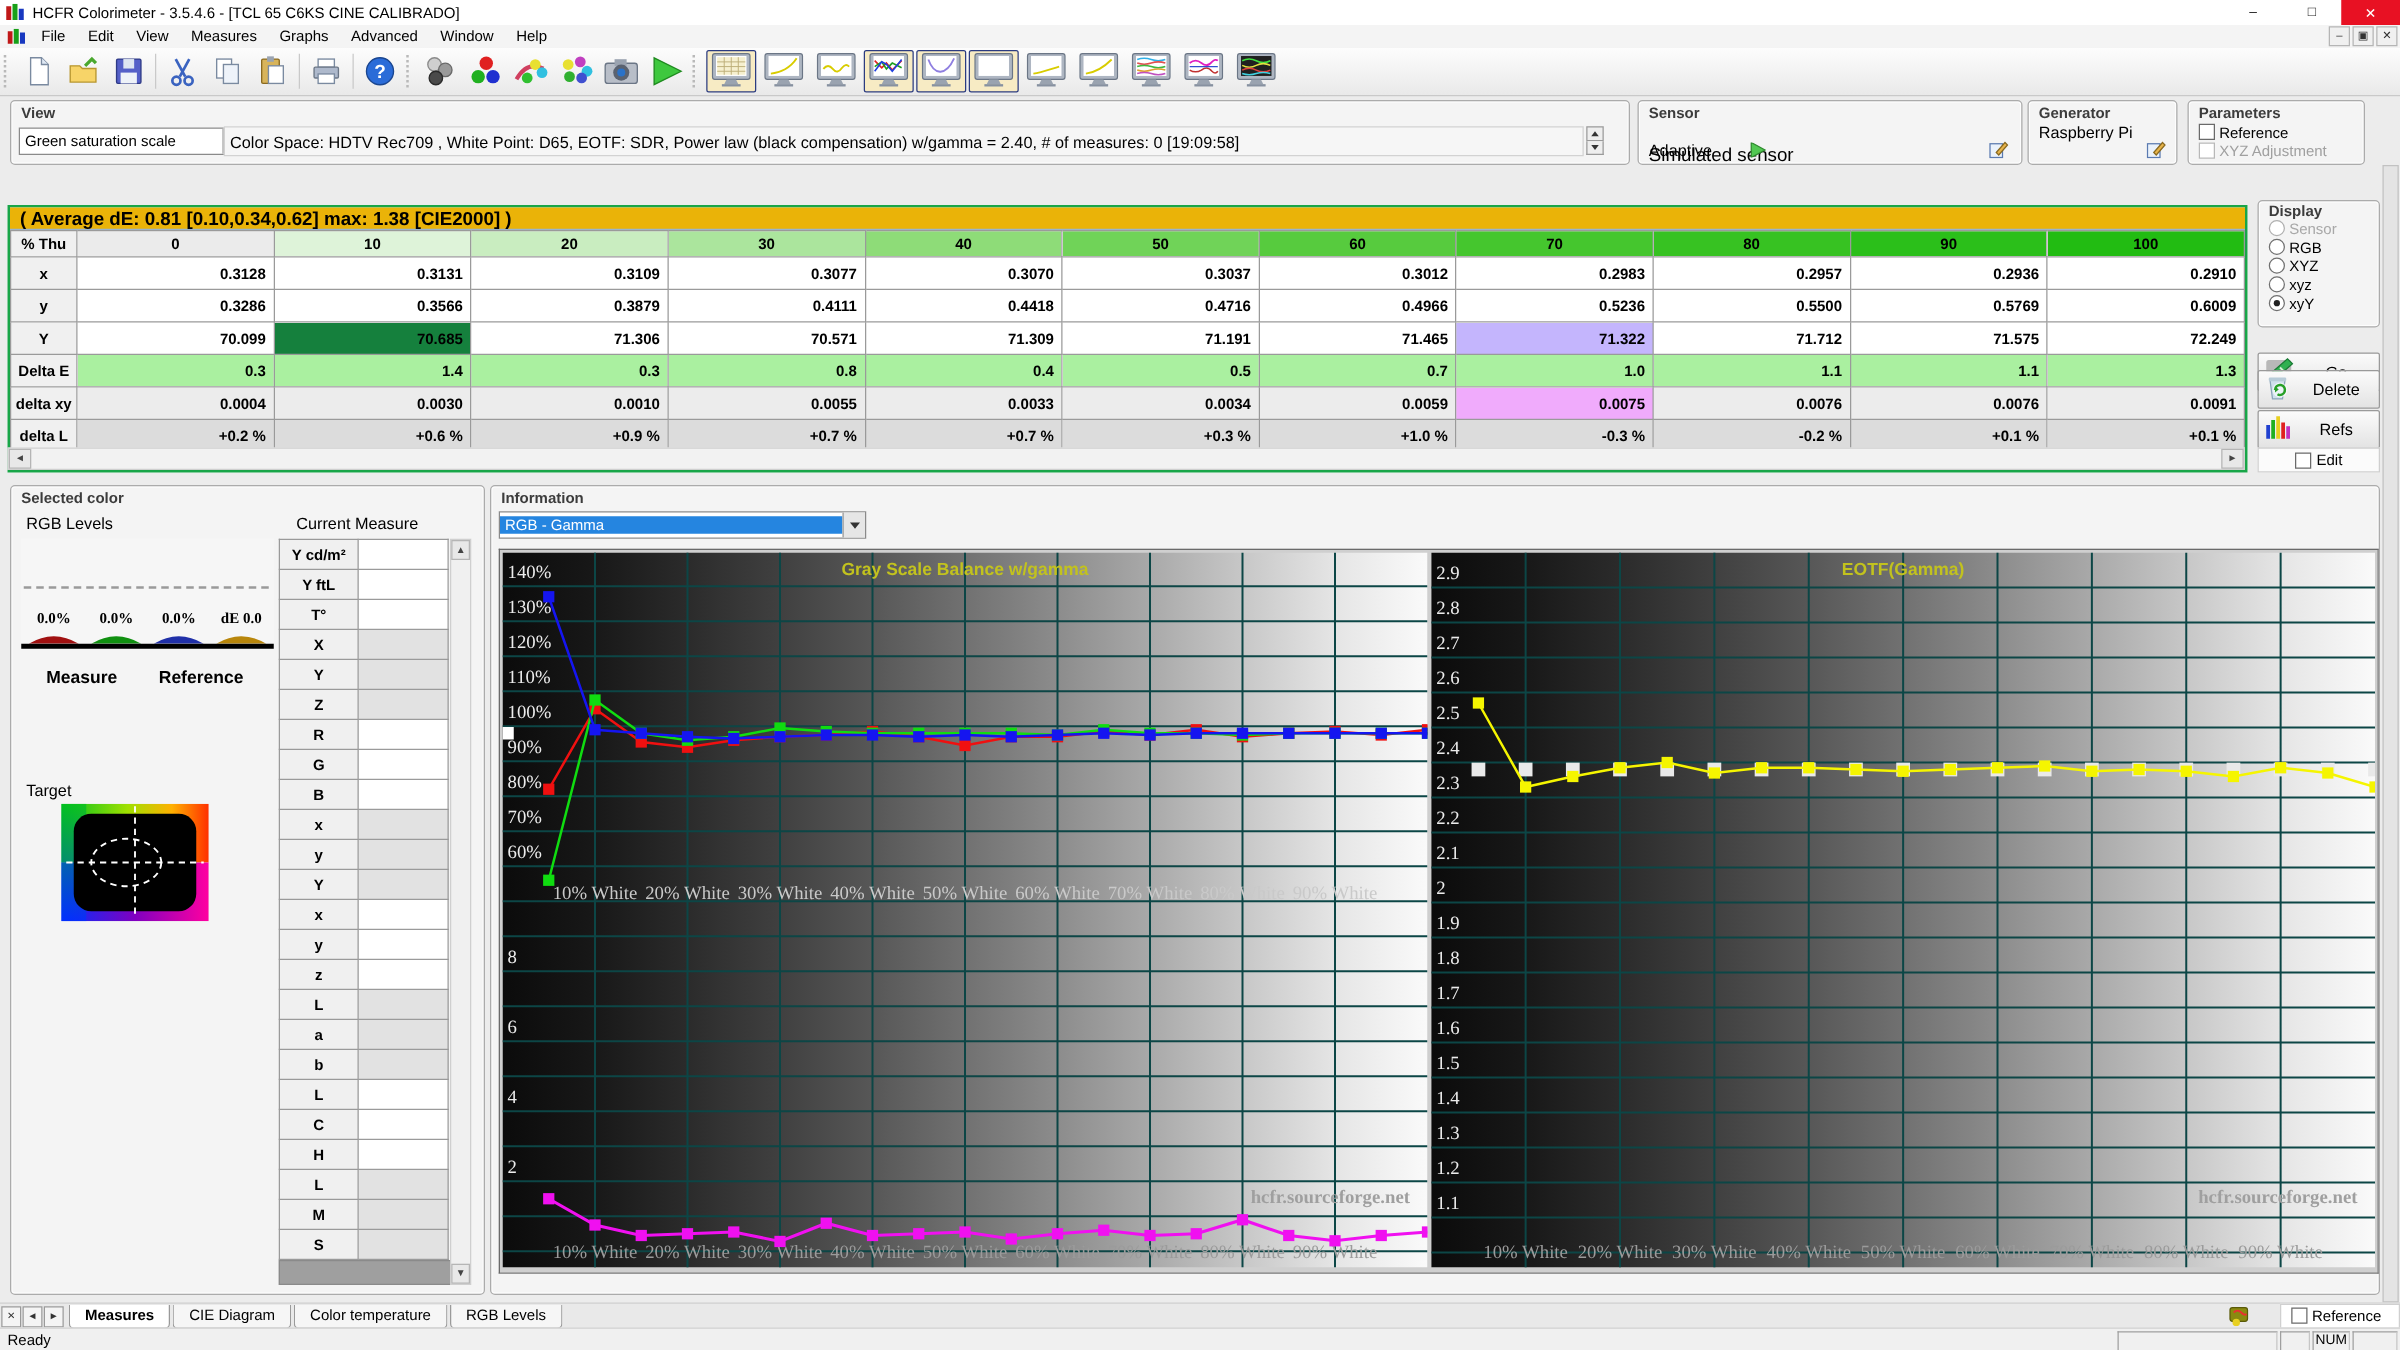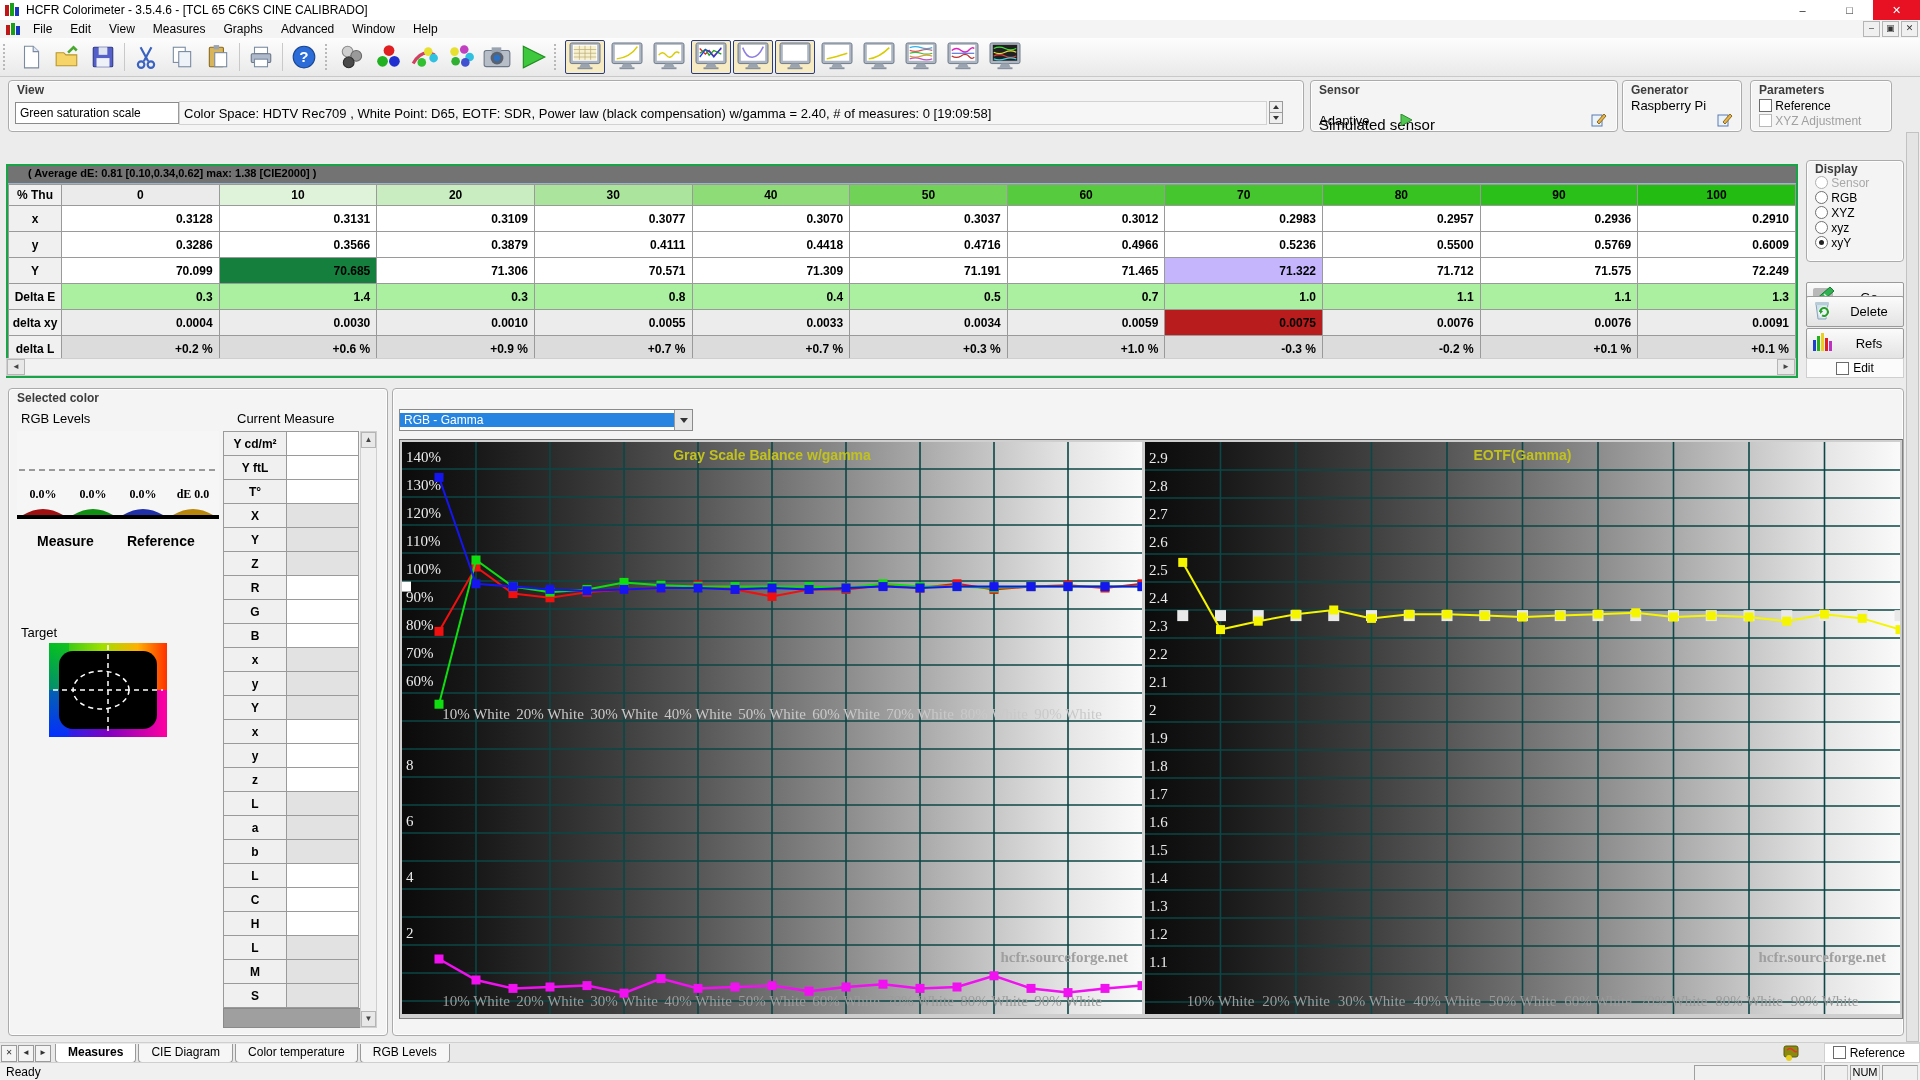--- a/index.html
+++ b/index.html
@@ -32,21 +32,21 @@
   .combo.hl .ctext{background:#2585e0;color:#fff;}
   .tri-d{width:0;height:0;border-left:4px solid transparent;border-right:4px solid transparent;border-top:5px solid #333;}
   .tri-u6{width:0;height:0;border-left:3px solid transparent;border-right:3px solid transparent;border-bottom:4px solid #333;}
   .tri-d6{width:0;height:0;border-left:3px solid transparent;border-right:3px solid transparent;border-top:4px solid #333;}
   .cbx{display:inline-block;width:11px;height:11px;border:1px solid #6a6a6a;background:#fff;vertical-align:-2px;}
   .rad{display:inline-block;width:11px;height:11px;border:1px solid #707070;border-radius:50%;background:#fff;position:relative;vertical-align:-2px;}
   .rad.sel::after{content:"";position:absolute;left:3px;top:3px;width:5px;height:5px;border-radius:50%;background:#222;}
   .rad.dis{border-color:#b0b0b0;}
   
   .tblock{position:absolute;left:6px;top:164px;width:1788px;height:210px;border:2px solid #18a548;background:#fff;}
-  .tsummary{height:16px;background:#737373;border-bottom:1px solid #9ab4cc;font-size:11px;font-weight:bold;padding:1px 0 0 20px;}
+  .tsummary{height:16px;background:#eab308;border-bottom:1px solid #9ab4cc;font-size:15px;font-weight:bold;padding:1px 0 0 8px;}
   table.mt{border-collapse:collapse;table-layout:fixed;width:100%;}
   table.mt td{border:1px solid #9a9a9a;height:25px;font-weight:bold;font-size:12px;padding:0 6px;text-align:right;background:#fff;overflow:hidden;}
   table.mt tr.hdr td{height:20px;text-align:center;padding:0;}
   table.mt td.lab{text-align:center;background:#f0f0f0;padding:0;}
   .hscroll{position:absolute;left:6px;top:358px;width:1788px;height:16px;background:#f2f2f2;border:1px solid #cfcfcf;display:flex;justify-content:space-between;align-items:center;}
   .sbtn{width:16px;height:14px;background:#e8e8e8;border:1px solid #b5b5b5;font-size:8px;line-height:13px;text-align:center;color:#444;}
   
   .gdb{position:absolute;width:96px;height:29px;background:linear-gradient(#fbfbfb,#e3e3e3);border:1px solid #9a9a9a;border-radius:2px;display:flex;align-items:center;font-size:13px;}
   .gdb span.lbl{flex:1;text-align:center;}
   
@@ -461,21 +461,21 @@
           </tr>
           <tr>
             <td class="lab">delta xy</td>
             <td style="background:#ececec">0.0004</td>
             <td style="background:#ececec">0.0030</td>
             <td style="background:#ececec">0.0010</td>
             <td style="background:#ececec">0.0055</td>
             <td style="background:#ececec">0.0033</td>
             <td style="background:#ececec">0.0034</td>
             <td style="background:#ececec">0.0059</td>
-            <td style="background:#b91c1c">0.0075</td>
+            <td style="background:#f0abfc">0.0075</td>
             <td style="background:#ececec">0.0076</td>
             <td style="background:#ececec">0.0076</td>
             <td style="background:#ececec">0.0091</td>
           </tr>
           <tr>
             <td class="lab">delta L</td>
             <td style="background:#dcdcdc">+0.2 %</td>
             <td style="background:#dcdcdc">+0.6 %</td>
             <td style="background:#dcdcdc">+0.9 %</td>
             <td style="background:#dcdcdc">+0.7 %</td>
@@ -701,20 +701,21 @@
         </tbody>
       </table>
     <div class="abs" style="left:214px;top:619px;width:136px;height:18px;background:#9f9f9f;border:1px solid #8a8a8a;"></div>
     <div class="vscroll" style="left:351px;top:42px;height:595px;">
       <div class="sbtn" style="width:13px;">▲</div>
       <div class="sbtn" style="width:13px;position:absolute;bottom:0;">▼</div>
     </div>
   </div>
 
   <div class="gbox" style="left:392px;top:388px;width:1510px;height:646px;">
+    <div class="gtitle">Information</div>
     <div class="abs" style="left:6px;top:20px;width:294px;">
       <div class="combo hl">
         <span class="ctext">RGB - Gamma</span>
         <span class="cbtn">
             <span class="tri-d"></span>
           </span>
       </div>
     </div>
     <div class="chartwrap" style="left:6px;top:50px;width:1502px;height:578px;">
       <svg id="chart1" class="abs" style="left:2px;top:2px;" width="740" height="572">

